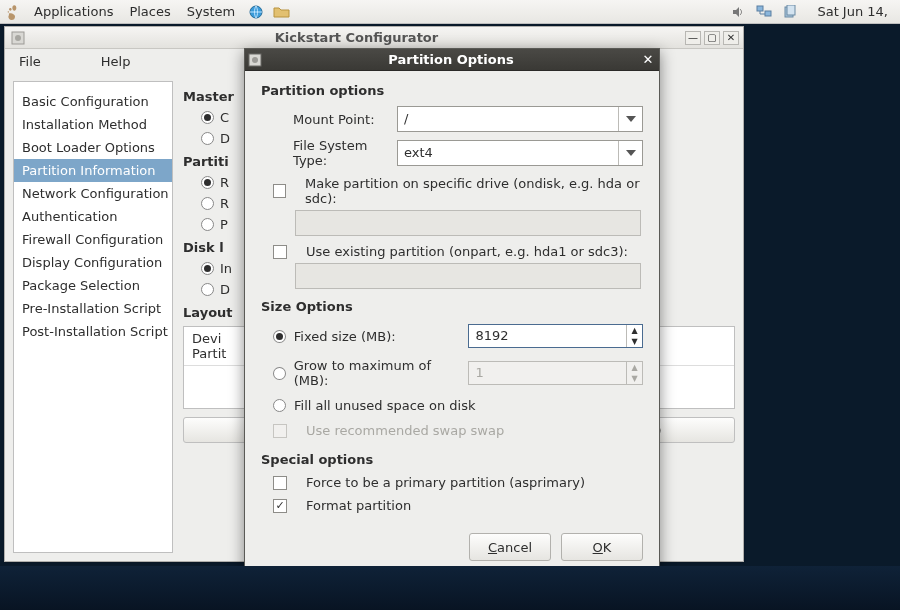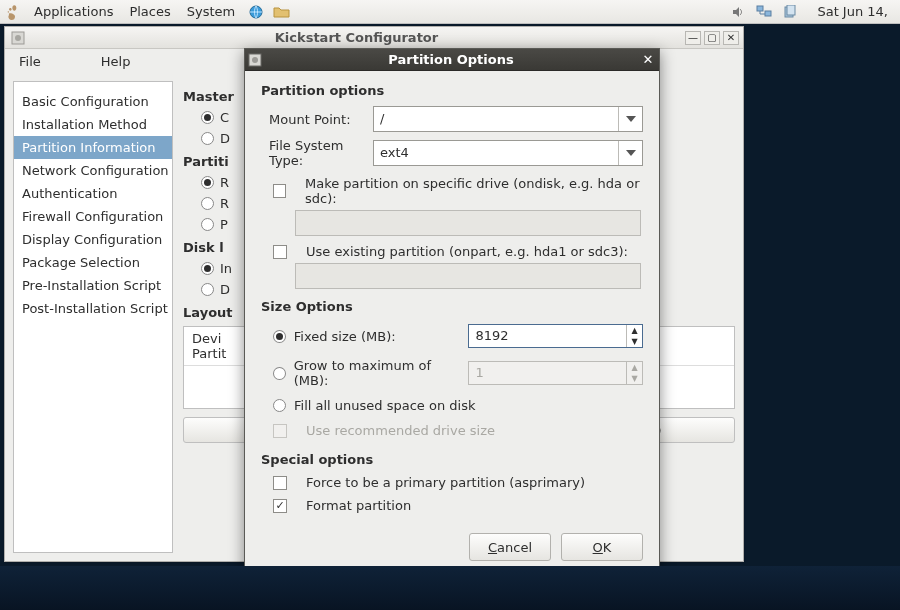--- a/index.html
+++ b/index.html
@@ -97,21 +97,21 @@
     color: #fff;
     display:flex; align-items:center;
     border-bottom: 1px solid #2b2a28;
   }
   .dlg-title .title { flex:1; text-align:center; font-weight: bold; font-size: 13px; }
   .dlg-title .dlg-icon { width: 20px; display:flex; justify-content:center; }
   .dlg-title .dlg-close { width: 22px; text-align:center; cursor:pointer; font-size: 13px; }
   .dlg-body { padding: 10px 16px 10px 16px; }
   .sec-title { font-weight: bold; margin: 2px 0 8px; }
   .form-row { display:flex; align-items:center; margin: 6px 0; }
-  .form-row .lbl { width: 112px; padding-left: 8px; }
+  .form-row .lbl { width: 112px; padding-left: 8px; margin-left: 24px; }
   .combo {
     flex:1; display:flex; border:1px solid #9a9994; background:#fff; height:26px;
   }
   .combo .val { flex:1; padding: 4px 6px; }
   .combo .arrow { width:24px; border-left:1px solid #bcbbb7; display:flex; align-items:center; justify-content:center; cursor:pointer; }
   .chkrow { display:flex; align-items:center; margin: 8px 0 4px; padding-left: 12px; gap:19px; }
   .chkbox {
     width: 14px; height:14px; border:1px solid #8d8c88; background:#fff; display:inline-flex;
     align-items:center; justify-content:center; cursor:pointer;
   }
@@ -204,20 +204,21 @@
     <span class="win-ctl">✕</span>
   </div>
   <div class="menubar">
     <span class="mi">File</span>
     <span class="mi">Help</span>
   </div>
   <div class="win-body">
     <div class="sidebar">
       <div class="sbi">Basic Configuration</div>
       <div class="sbi">Installation Method</div>
+      <div class="sbi">Boot Loader Options</div>
       <div class="sbi sel">Partition Information</div>
       <div class="sbi">Network Configuration</div>
       <div class="sbi">Authentication</div>
       <div class="sbi">Firewall Configuration</div>
       <div class="sbi">Display Configuration</div>
       <div class="sbi">Package Selection</div>
       <div class="sbi">Pre-Installation Script</div>
       <div class="sbi">Post-Installation Script</div>
     </div>
 
@@ -350,21 +351,21 @@
       </div>
     </div>
 
     <div class="radrow">
       <span class="radio-empty"></span>
       <span>Fill all unused space on disk</span>
     </div>
 
     <div class="chkrow" style="margin-top:10px">
       <span class="chkbox disabled"></span>
-      <span class="disabled-text">Use recommended drive size</span>
+      <span class="disabled-text">Use recommended swap swap</span>
     </div>
 
     <div class="sec-title" style="margin-top:14px">Special options</div>
 
     <div class="chkrow">
       <span class="chkbox"></span>
       <span>Force to be a primary partition (asprimary)</span>
     </div>
 
     <div class="chkrow">

